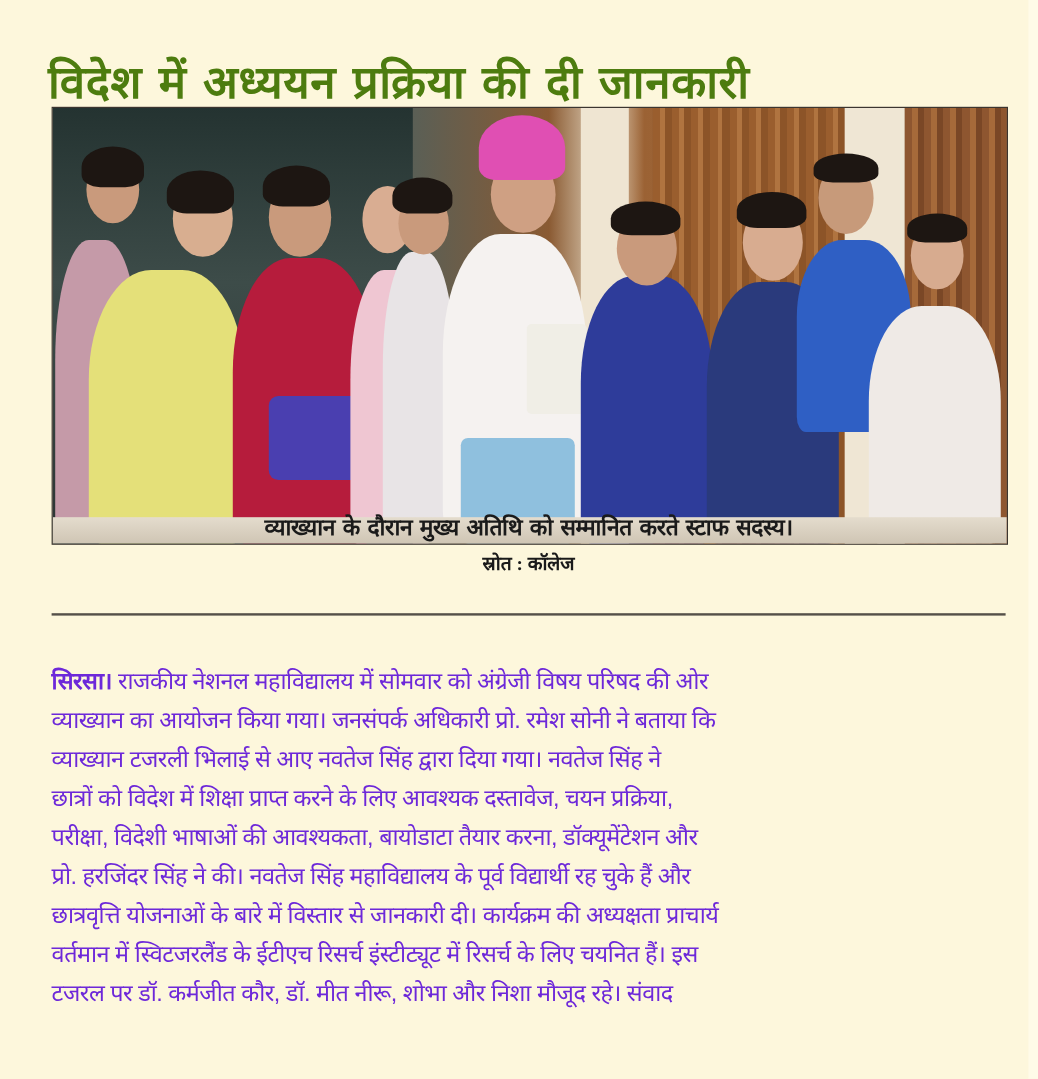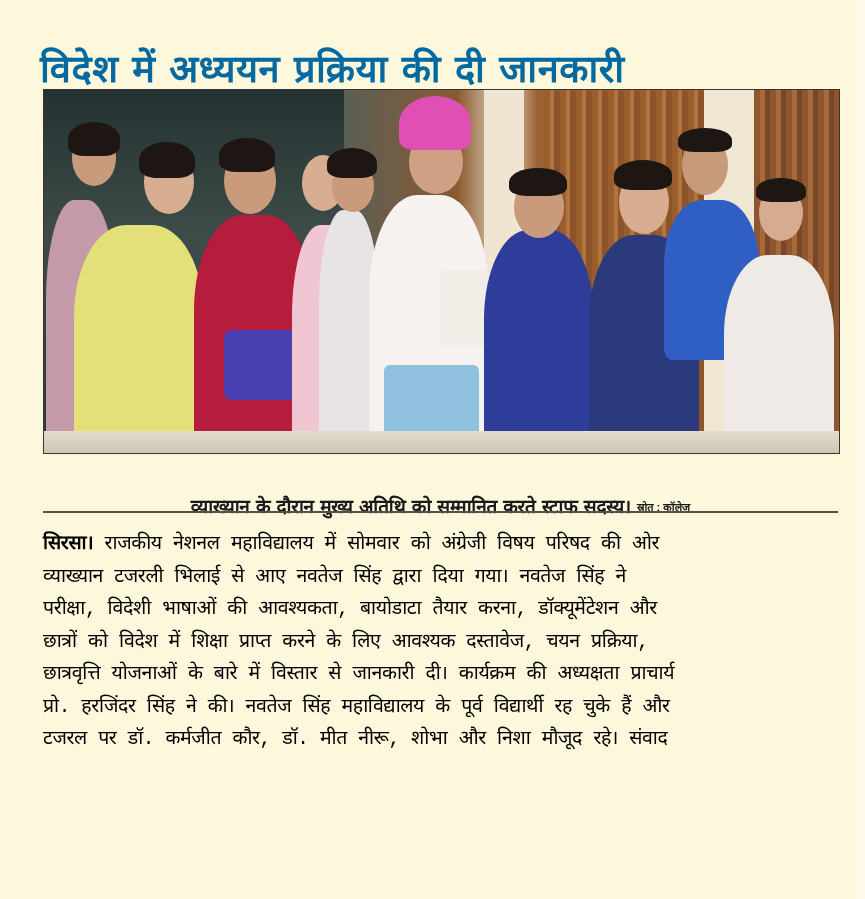--- a/index.html
+++ b/index.html
@@ -11,61 +11,62 @@
       position: relative;
     }
     .page-edge {
       position: absolute; top: 0; right: 0; width: 8px; height: 899px;
       background: #fffbe8;
     }
     .headline {
       position: absolute; left: 40px; top: 14px; width: 800px;
       font-family: "DejaVu Sans", sans-serif;
       font-weight: bold; font-size: 38px; line-height: 60px;
-      letter-spacing: 0.5px; color: #0369a1;
+      letter-spacing: 0.5px; color: #4d7c0f;
       white-space: nowrap;
     }
     .photo {
       position: absolute; left: 43px; top: 89px; width: 795px; height: 363px;
       overflow: hidden;
       border: 1px solid #3b3530;
       background: linear-gradient(90deg,
         #2a3a38 0%, #3e4f4c 20%, #5b5f55 38%, #8a5a32 52%,
         #e8dcc6 58%, #9b6234 62%, #a06a3a 72%, #e9dfcc 82%, #8a5a30 90%, #5a3a22 100%);
     }
     .photo .wall-stripe { position: absolute; top: 0; height: 100%; }
     .photo .person { position: absolute; border-radius: 40% 40% 8% 8%; }
     .photo .head { position: absolute; border-radius: 50%; background: #c99a7c; }
     .photo .hair { position: absolute; border-radius: 50% 50% 30% 30%; background: #1d1612; }
     .photo .table {
       position: absolute; left: 0; bottom: 0; width: 100%; height: 22px;
       background: linear-gradient(180deg, #e4dccd, #cfc5b4);
     }
     .caption-row {
-      position: absolute; left: 43px; top: 486px; width: 795px; height: 40px;
-      display: flex; align-items: center; justify-content: center;
+      position: absolute; left: 43px; top: 440px; width: 795px; height: 40px;
+      display: flex; align-items: center; justify-content: flex-end;
       gap: 6px;
+      flex-direction: column;
     }
     .caption {
       font-family: "DejaVu Sans", sans-serif; font-weight: bold;
       font-size: 19px; color: #1a1a1a; letter-spacing: -0.3px;
       white-space: nowrap;
     }
     .credit {
-      font-family: Liberation Sans, sans-serif; font-weight: bold;
-      font-size: 11px; color: #1a1a1a; white-space: nowrap;
+      font-family: Liberation Serif, serif; font-weight: bold;
+      font-size: 16px; color: #1a1a1a; white-space: nowrap;
     }
     .rule {
       position: absolute; left: 43px; top: 511px; width: 795px; height: 2px;
       background: #555049;
     }
     .body-text {
-      position: absolute; left: 43px; top: 528px; width: 800px;
-      font-family: Liberation Mono, monospace;
-      font-size: 19.5px; line-height: 32.5px; color: #000000;
+      position: absolute; left: 43px; top: 552px; width: 800px;
+      font-family: Liberation Sans, sans-serif;
+      font-size: 19.5px; line-height: 32.5px; color: #6d28d9;
     }
     .body-text .line { white-space: nowrap; display: block; letter-spacing: -0.4px; }
     .dateline { font-weight: bold; }
   </style>
 </head>
 <body>
 
 <div class="page-edge"></div>
 
 <h1 class="headline">विदेश में अध्ययन प्रक्रिया की दी जानकारी</h1>
@@ -125,19 +126,21 @@
 
 <div class="caption-row">
   <span class="caption">व्याख्यान के दौरान मुख्य अतिथि को सम्मानित करते स्टाफ सदस्य।</span>
   <span class="credit">स्रोत : कॉलेज</span>
 </div>
 
 <div class="rule"></div>
 
 <div class="body-text">
   <span class="line"><span class="dateline">सिरसा।</span><span> राजकीय नेशनल महाविद्यालय में सोमवार को अंग्रेजी विषय परिषद की ओर</span></span>
+  <span class="line">व्याख्यान का आयोजन किया गया। जनसंपर्क अधिकारी प्रो. रमेश सोनी ने बताया कि</span>
   <span class="line">व्याख्यान टजरली भिलाई से आए नवतेज सिंह द्वारा दिया गया। नवतेज सिंह ने</span>
+  <span class="line">छात्रों को विदेश में शिक्षा प्राप्त करने के लिए आवश्यक दस्तावेज, चयन प्रक्रिया,</span>
   <span class="line">परीक्षा, विदेशी भाषाओं की आवश्यकता, बायोडाटा तैयार करना, डॉक्यूमेंटेशन और</span>
-  <span class="line">छात्रों को विदेश में शिक्षा प्राप्त करने के लिए आवश्यक दस्तावेज, चयन प्रक्रिया,</span>
+  <span class="line">प्रो. हरजिंदर सिंह ने की। नवतेज सिंह महाविद्यालय के पूर्व विद्यार्थी रह चुके हैं और</span>
   <span class="line">छात्रवृत्ति योजनाओं के बारे में विस्तार से जानकारी दी। कार्यक्रम की अध्यक्षता प्राचार्य</span>
-  <span class="line">प्रो. हरजिंदर सिंह ने की। नवतेज सिंह महाविद्यालय के पूर्व विद्यार्थी रह चुके हैं और</span>
+  <span class="line">वर्तमान में स्विटजरलैंड के ईटीएच रिसर्च इंस्टीट्यूट में रिसर्च के लिए चयनित हैं। इस</span>
   <span class="line">टजरल पर डॉ. कर्मजीत कौर, डॉ. मीत नीरू, शोभा और निशा मौजूद रहे। संवाद</span>
 </div>
 
 </body></html>

